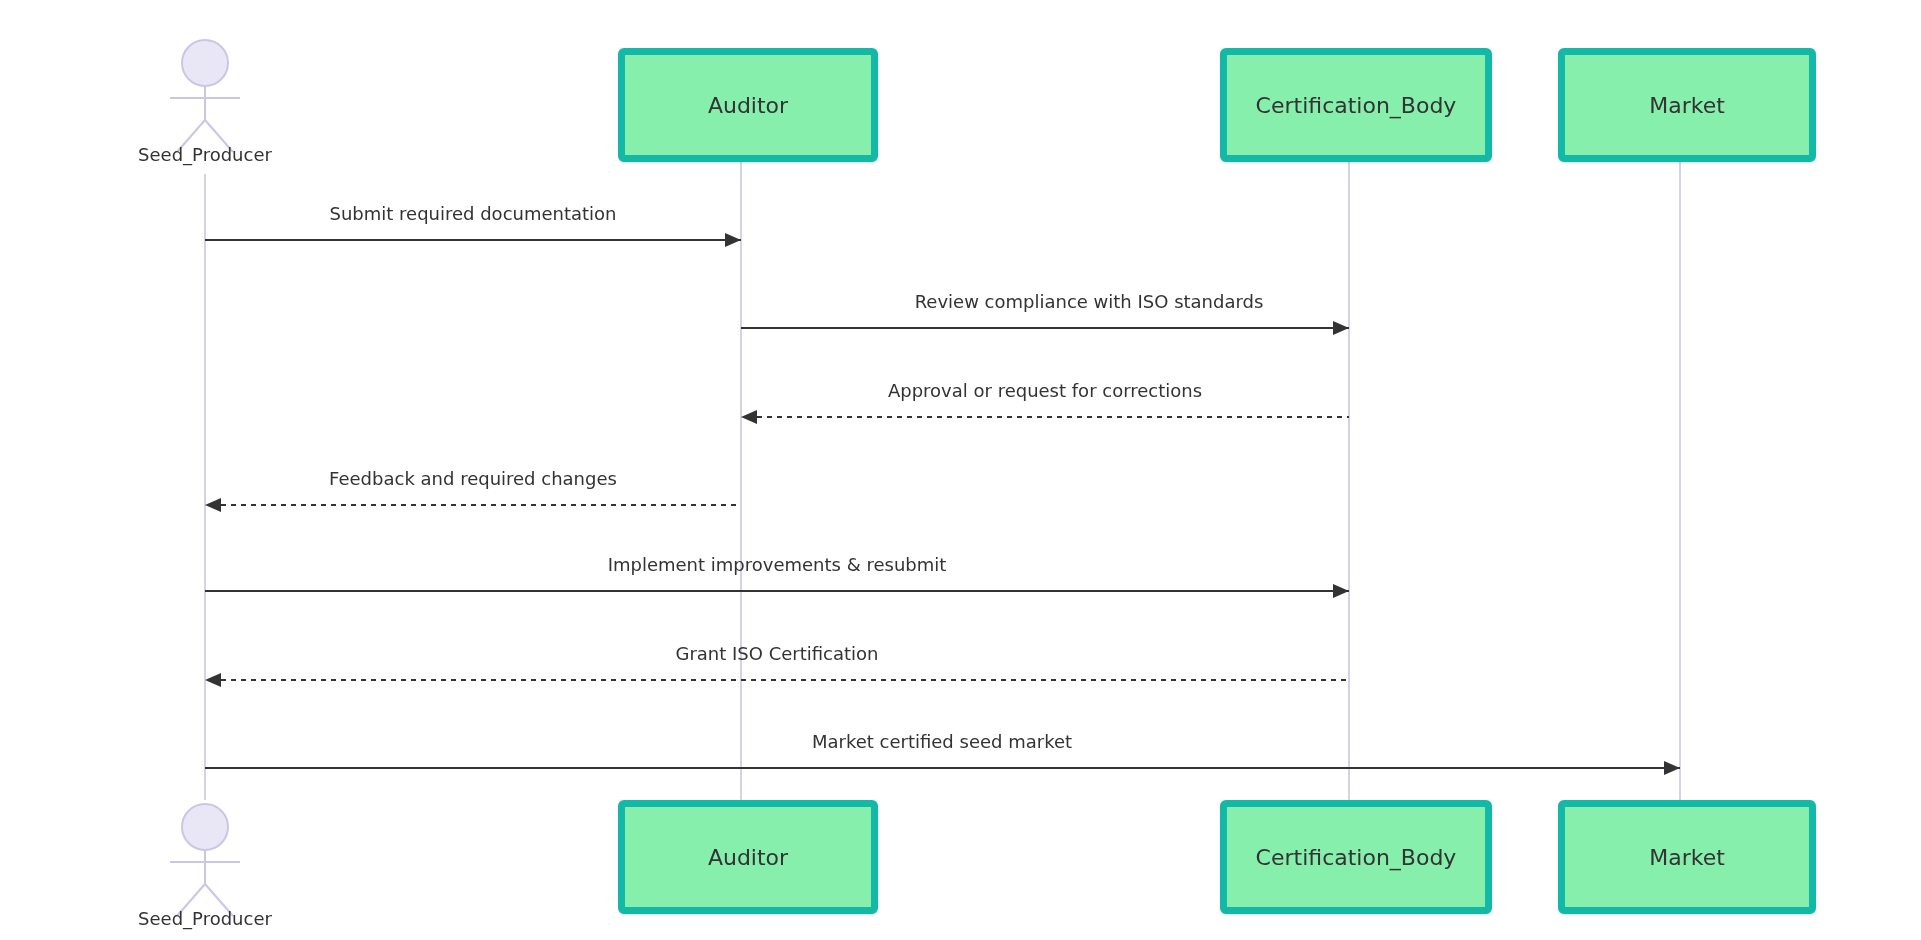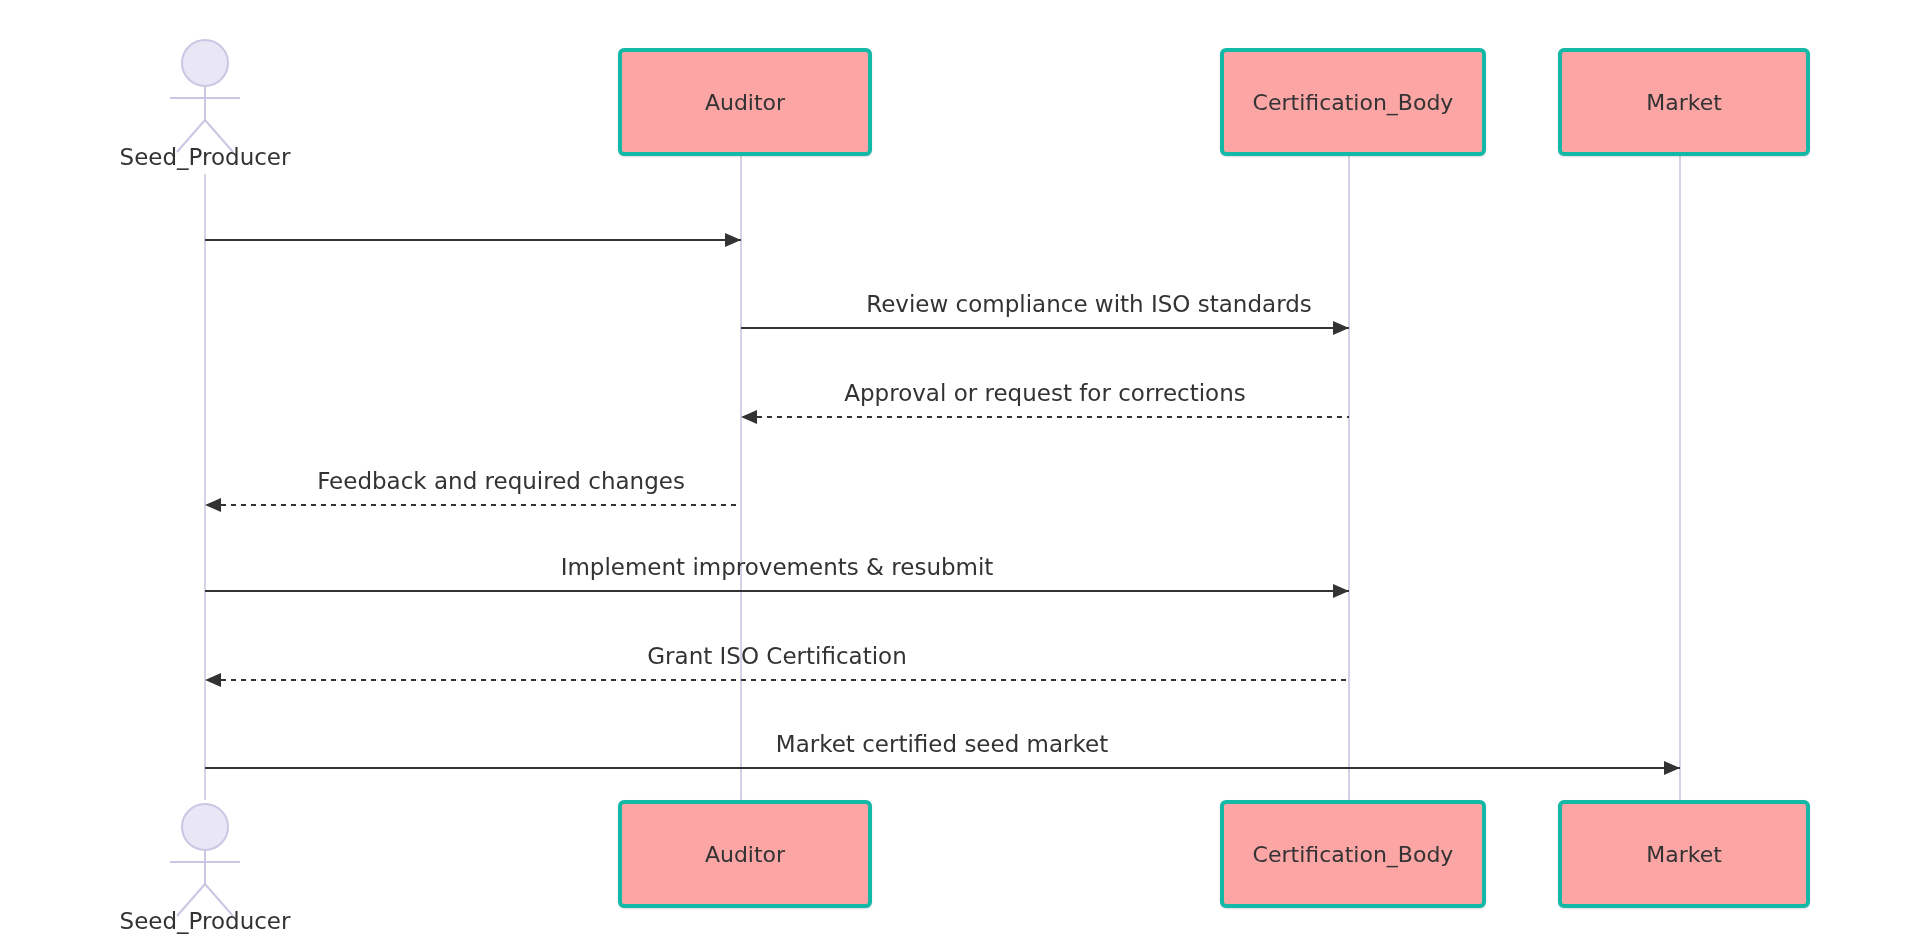--- a/index.html
+++ b/index.html
@@ -3,28 +3,28 @@
 <meta charset="utf-8">
 <style>
   html,body { margin:0; padding:0; background:#ffffff; }
   .canvas {
     position:relative; width:1921px; height:940px; background:#ffffff;
     font-family:"DejaVu Sans","Liberation Sans",sans-serif; color:#333333;
     overflow:hidden;
   }
   .lifeline { position:absolute; width:2px; background:#d6d2e6; }
   .pbox {
-    position:absolute; height:100px; background:#fca5a5;
-    border:4px solid #14b8a6; border-radius:6px;
+    position:absolute; height:100px; background:#86efac;
+    border:7px solid #14b8a6; border-radius:6px;
     display:flex; align-items:center; justify-content:center;
     font-size:22px; box-shadow:0 1px 2px rgba(120,120,160,0.25);
   }
   .actor-label, .msg-label {
     position:absolute; transform:translateX(-50%);
-    font-size:23px; white-space:nowrap;
+    font-size:18px; white-space:nowrap;
   }
   .msg-line { position:absolute; height:0; border-top:2px solid #333333; }
   .msg-line.dashed {
     border-top:none; height:2px;
     background:repeating-linear-gradient(90deg,#333333 0 5px,transparent 5px 10px);
   }
   .ah { position:absolute; width:0; height:0;
         border-top:7px solid transparent; border-bottom:7px solid transparent; }
   .ah.right { border-left:16px solid #333333; }
   .ah.left  { border-right:16px solid #333333; }
@@ -52,32 +52,33 @@
   <div class="pbox" style="left:618px;top:48px;width:246px">
     <span>Auditor</span>
   </div>
   <div class="pbox" style="left:1220px;top:48px;width:258px">
     <span>Certification_Body</span>
   </div>
   <div class="pbox" style="left:1558px;top:48px;width:244px">
     <span>Market</span>
   </div>
 
+  <div class="msg-label" style="left:473px;top:203px">Submit required documentation</div>
   <div class="msg-line" style="left:205px;top:239px;width:536px"></div>
   <div class="ah right" style="left:725px;top:233px"></div>
 
   <div class="msg-label" style="left:1089px;top:291px">Review compliance with ISO standards</div>
   <div class="msg-line" style="left:741px;top:327px;width:608px"></div>
   <div class="ah right" style="left:1333px;top:321px"></div>
 
   <div class="msg-label" style="left:1045px;top:380px">Approval or request for corrections</div>
   <div class="msg-line dashed" style="left:757px;top:416px;width:592px"></div>
   <div class="ah left" style="left:741px;top:410px"></div>
 
-  <div class="msg-label" style="left:501px;top:468px">Feedback and required changes</div>
+  <div class="msg-label" style="left:473px;top:468px">Feedback and required changes</div>
   <div class="msg-line dashed" style="left:221px;top:504px;width:520px"></div>
   <div class="ah left" style="left:205px;top:498px"></div>
 
   <div class="msg-label" style="left:777px;top:554px">Implement improvements &amp; resubmit</div>
   <div class="msg-line" style="left:205px;top:590px;width:1144px"></div>
   <div class="ah right" style="left:1333px;top:584px"></div>
 
   <div class="msg-label" style="left:777px;top:643px">Grant ISO Certification</div>
   <div class="msg-line dashed" style="left:221px;top:679px;width:1128px"></div>
   <div class="ah left" style="left:205px;top:673px"></div>

